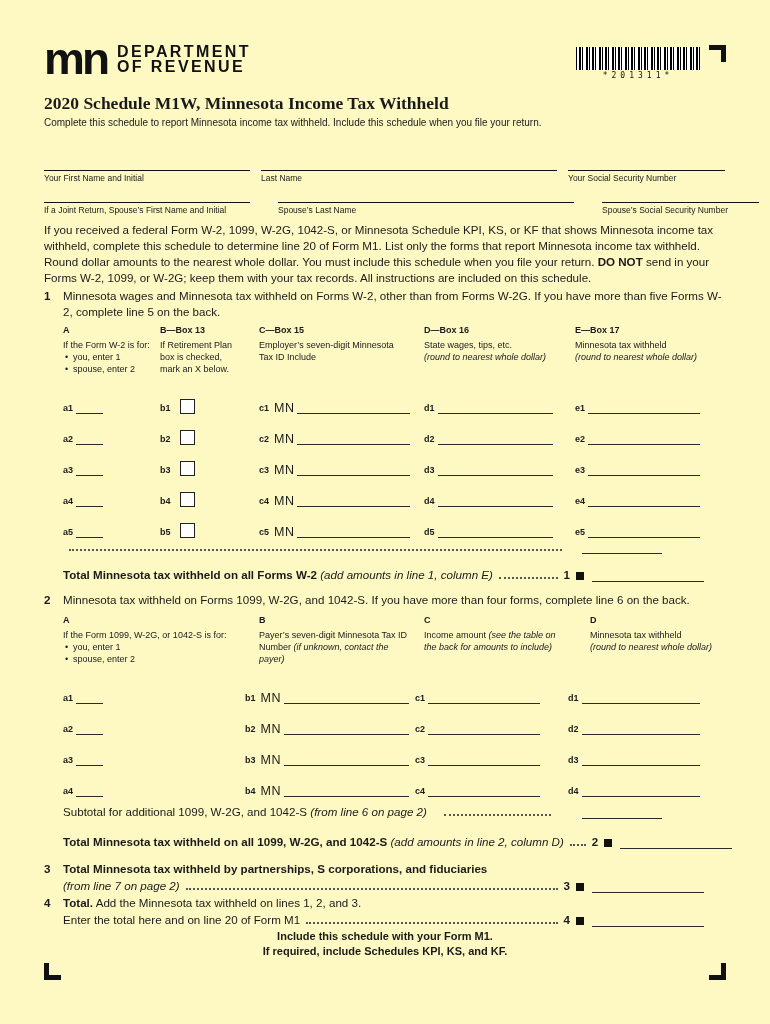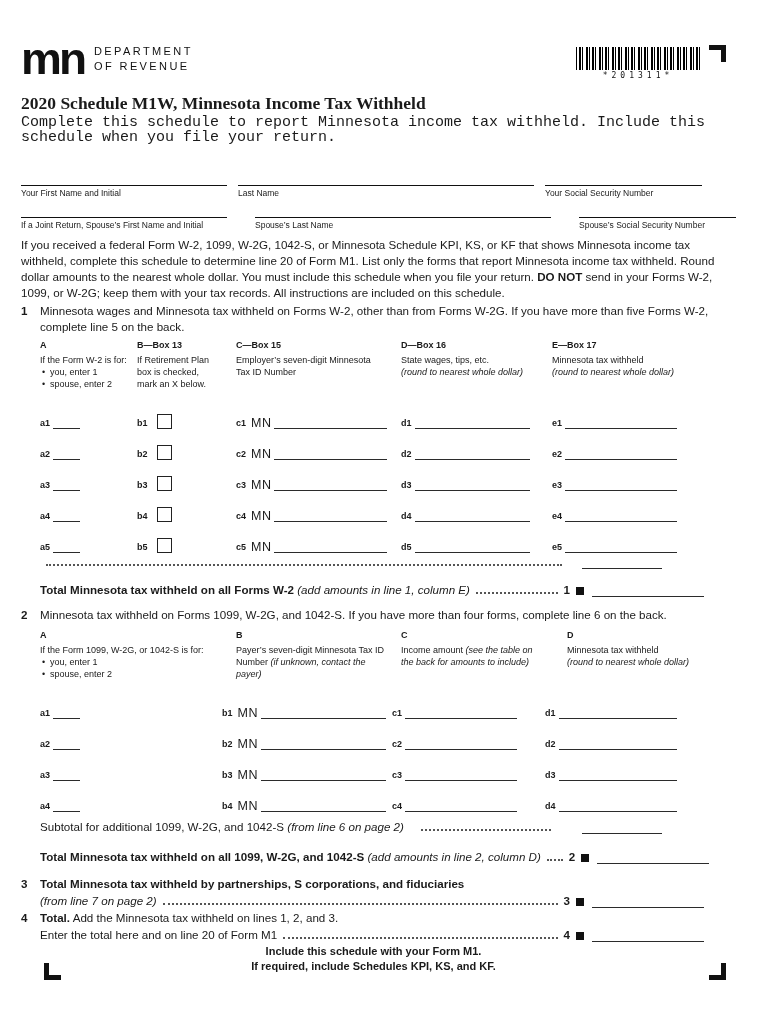--- a/index.html
+++ b/index.html
@@ -1,36 +1,36 @@
 <!DOCTYPE html>
 <html><head>
 <meta charset="utf-8">
 <style>
   * { margin:0; padding:0; box-sizing:border-box; }
   html,body { background:#e8e8e8; }
   body { font-family:"Liberation Sans", sans-serif; color:#1a1a1a; }
-  .page { position:relative; width:770px; height:1024px; margin:0 auto; background:#ffffff; padding:42px 44px 0 21px; overflow:hidden; }
+  .page { position:relative; width:770px; height:1024px; margin:0 auto; background:#fef9c3; padding:42px 44px 0 44px; overflow:hidden; }
 
   
   .corner { position:absolute; width:17px; height:17px; }
   .corner.tr { top:45px; right:44px; border-top:5px solid #111; border-right:5px solid #111; }
   .corner.bl { bottom:44px; left:44px; border-left:5px solid #111; border-bottom:5px solid #111; }
   .corner.br { bottom:44px; right:44px; border-right:5px solid #111; border-bottom:5px solid #111; }
 
   
   .hdr { display:flex; justify-content:space-between; align-items:flex-start; height:48px; }
   .logo-wrap { display:flex; align-items:center; gap:10px; }
   .logo-mark { font-weight:bold; font-size:46px; line-height:34px; letter-spacing:-3px; color:#111; transform:scaleY(.95); }
-  .dept { font-weight:normal; font-size:11px; letter-spacing:2.4px; line-height:15px; color:#111; }
+  .dept { font-weight:bold; font-size:16px; letter-spacing:2.4px; line-height:15px; color:#111; }
   .barcode-wrap { margin-right:26px; margin-top:5px; width:124px; }
   .bars { height:23px; background:repeating-linear-gradient(90deg,#000 0 1px,#fff 1px 3px,#000 3px 5px,#fff 5px 6px,#000 6px 7px,#fff 7px 10px,#000 10px 12px,#fff 12px 13px); }
   .barcode-text { font-family:"DejaVu Sans Mono", monospace; font-size:8px; letter-spacing:4px; text-align:center; margin-top:1px; color:#111; }
 
   .title { font-family:"Liberation Serif", serif; font-size:17.5px; font-weight:bold; margin-top:2px; line-height:22px; }
-  .subtitle { font-size:15px; margin-top:1px; line-height:15px;font-family:Liberation Mono, monospace; }
+  .subtitle { font-size:10px; margin-top:1px; line-height:15px; }
 
   
   .name-row { display:grid; grid-template-columns:206px 296px 157px; column-gap:11px; }
   .name-row.r1 { margin-top:40px; }
   .name-row.r2 { margin-top:19px;gap:28px; }
   .nf { border-top:1px solid #111; padding-top:2px; }
   .nf .lab { font-size:8.5px; font-weight:normal; line-height:10px; display:block; }
 
   .intro { font-size:11.6px; line-height:16px; margin-top:7px; }
 
@@ -154,21 +154,21 @@
     </div>
     <div class="hcell">
       <div class="hl">B—Box 13</div>
       <div>If Retirement Plan</div>
       <div>box is checked,</div>
       <div>mark an X below.</div>
     </div>
     <div class="hcell">
       <div class="hl">C—Box 15</div>
       <div>Employer’s seven-digit Minnesota</div>
-      <div>Tax ID Number</div>
+      <div>Tax ID Include</div>
     </div>
     <div class="hcell">
       <div class="hl">D—Box 16</div>
       <div>State wages, tips, etc.</div>
       <i>(round to nearest whole dollar)</i>
     </div>
     <div class="hcell">
       <div class="hl">E—Box 17</div>
       <div>Minnesota tax withheld</div>
       <i>(round to nearest whole dollar)</i>

